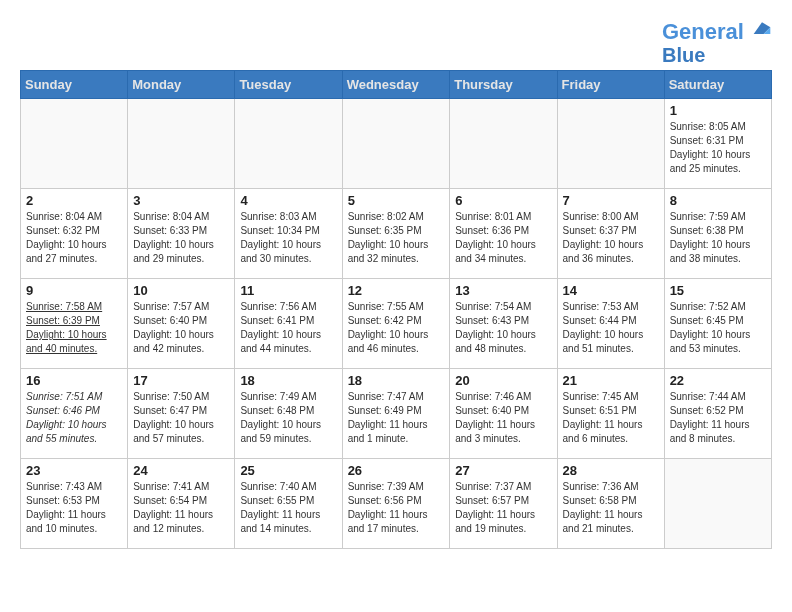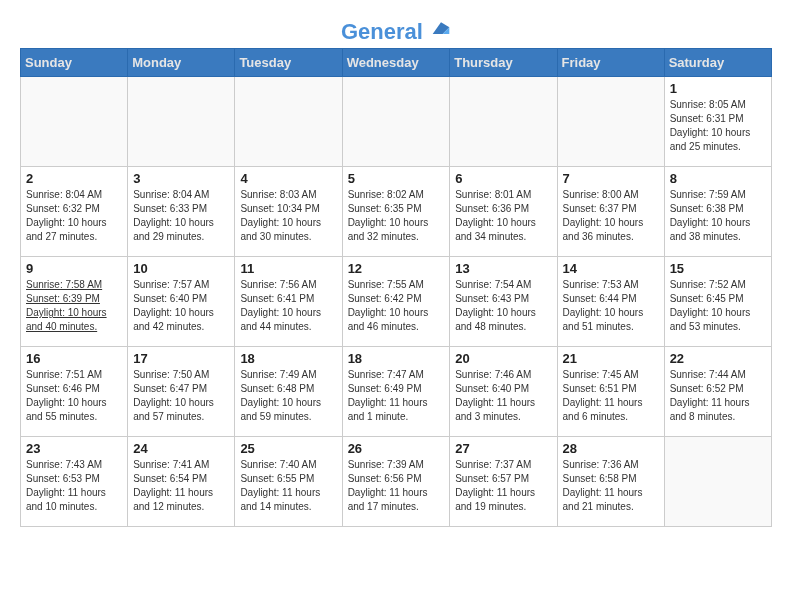--- a/index.html
+++ b/index.html
@@ -5,21 +5,21 @@
     * { box-sizing: border-box; margin: 0; padding: 0; }
     body {
       font-family: Arial, sans-serif;
       background: #fff;
       width: 792px;
       min-height: 612px;
       padding: 20px;
     }
     .header {
       display: flex;
-      justify-content: center;
+      justify-content: flex-end;
       align-items: flex-start;
       margin-bottom: 4px;
     }
     .logo {
       display: flex;
       align-items: center;
     }
     .logo-text {
       font-size: 22px;
       font-weight: bold;
@@ -92,20 +92,21 @@
 <div class="header">
   <div class="logo">
     <div>
       <div class="logo-text">
         <span>General</span>
         <svg class="logo-icon" viewBox="0 0 24 24" style="display:inline;vertical-align:middle;margin-left:2px;">
           <polygon points="2,18 12,4 22,10 14,18" fill="#3a7abf"></polygon>
           <polygon points="14,18 22,10 22,18" fill="#5aaaef"></polygon>
         </svg>
       </div>
+      <div class="logo-text" style="color:#3a7abf;font-size:20px;">Blue</div>
     </div>
   </div>
   <div class="title-block">
     <div class="month-title"></div>
     <div class="location"></div>
   </div>
 </div>
 
 <table class="calendar">
   <thead>
@@ -233,21 +234,21 @@
           <div class="day-num">15</div>
           <div class="day-info" style="white-space: pre-line;">Sunrise: 7:52 AM
 Sunset: 6:45 PM
 Daylight: 10 hours
 and 53 minutes.</div>
         </td>
       </tr>
       <tr>
         <td>
           <div class="day-num">16</div>
-          <div class="day-info" style="white-space: pre-line;">Sunrise: 7:51 AM
+          <div class="day-info" style="white-space: pre-line; font-style: italic;">Sunrise: 7:51 AM
 Sunset: 6:46 PM
 Daylight: 10 hours
 and 55 minutes.</div>
         </td>
         <td>
           <div class="day-num">17</div>
           <div class="day-info" style="white-space: pre-line;">Sunrise: 7:50 AM
 Sunset: 6:47 PM
 Daylight: 10 hours
 and 57 minutes.</div>

